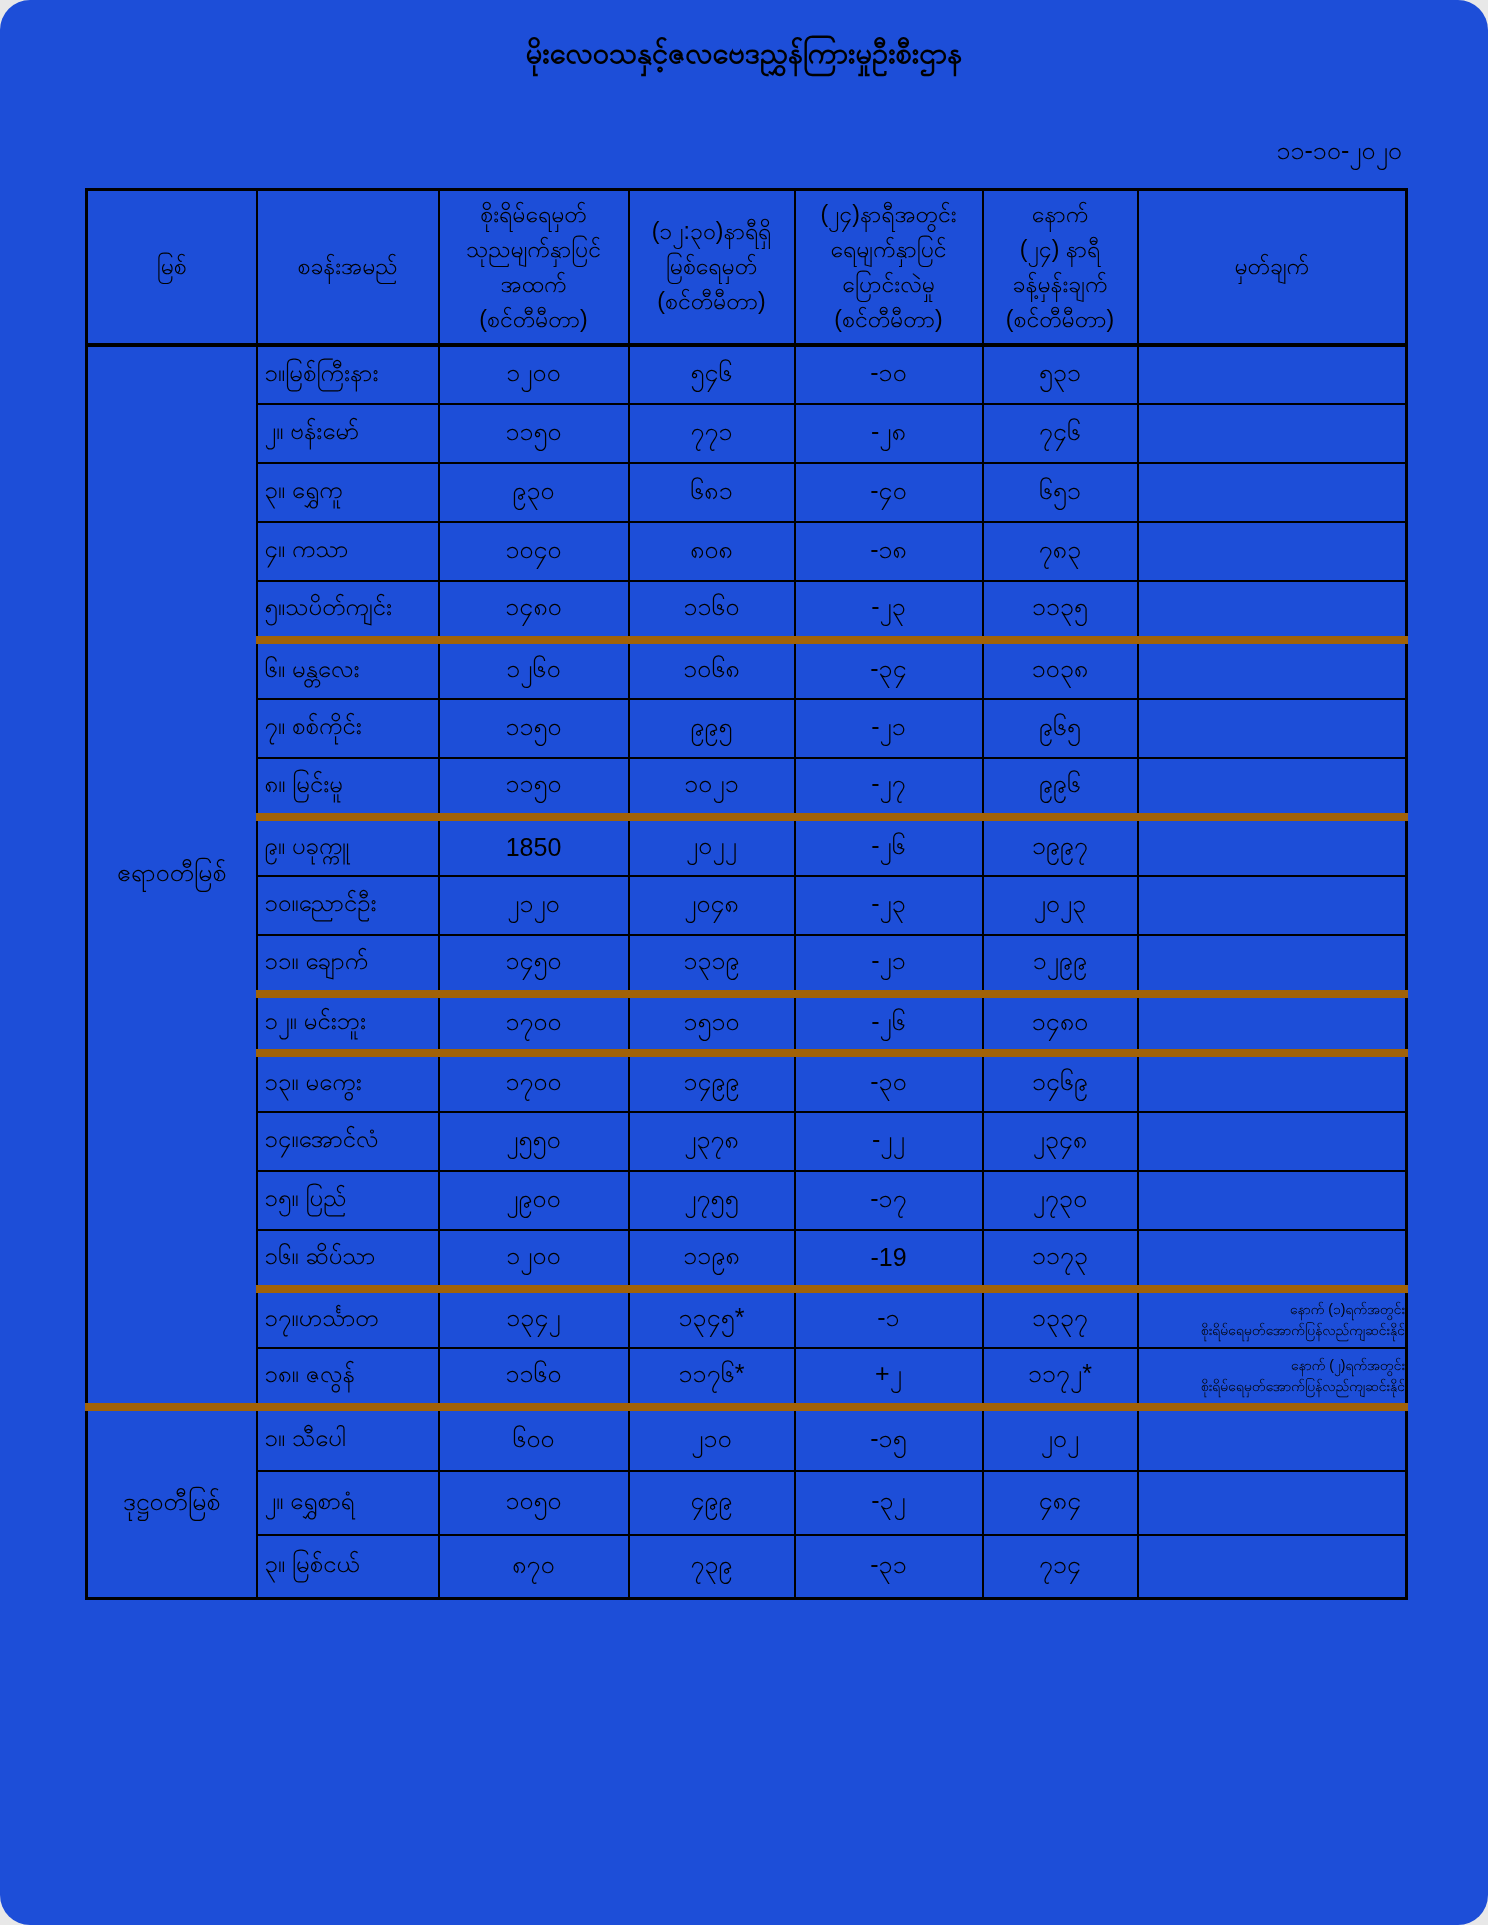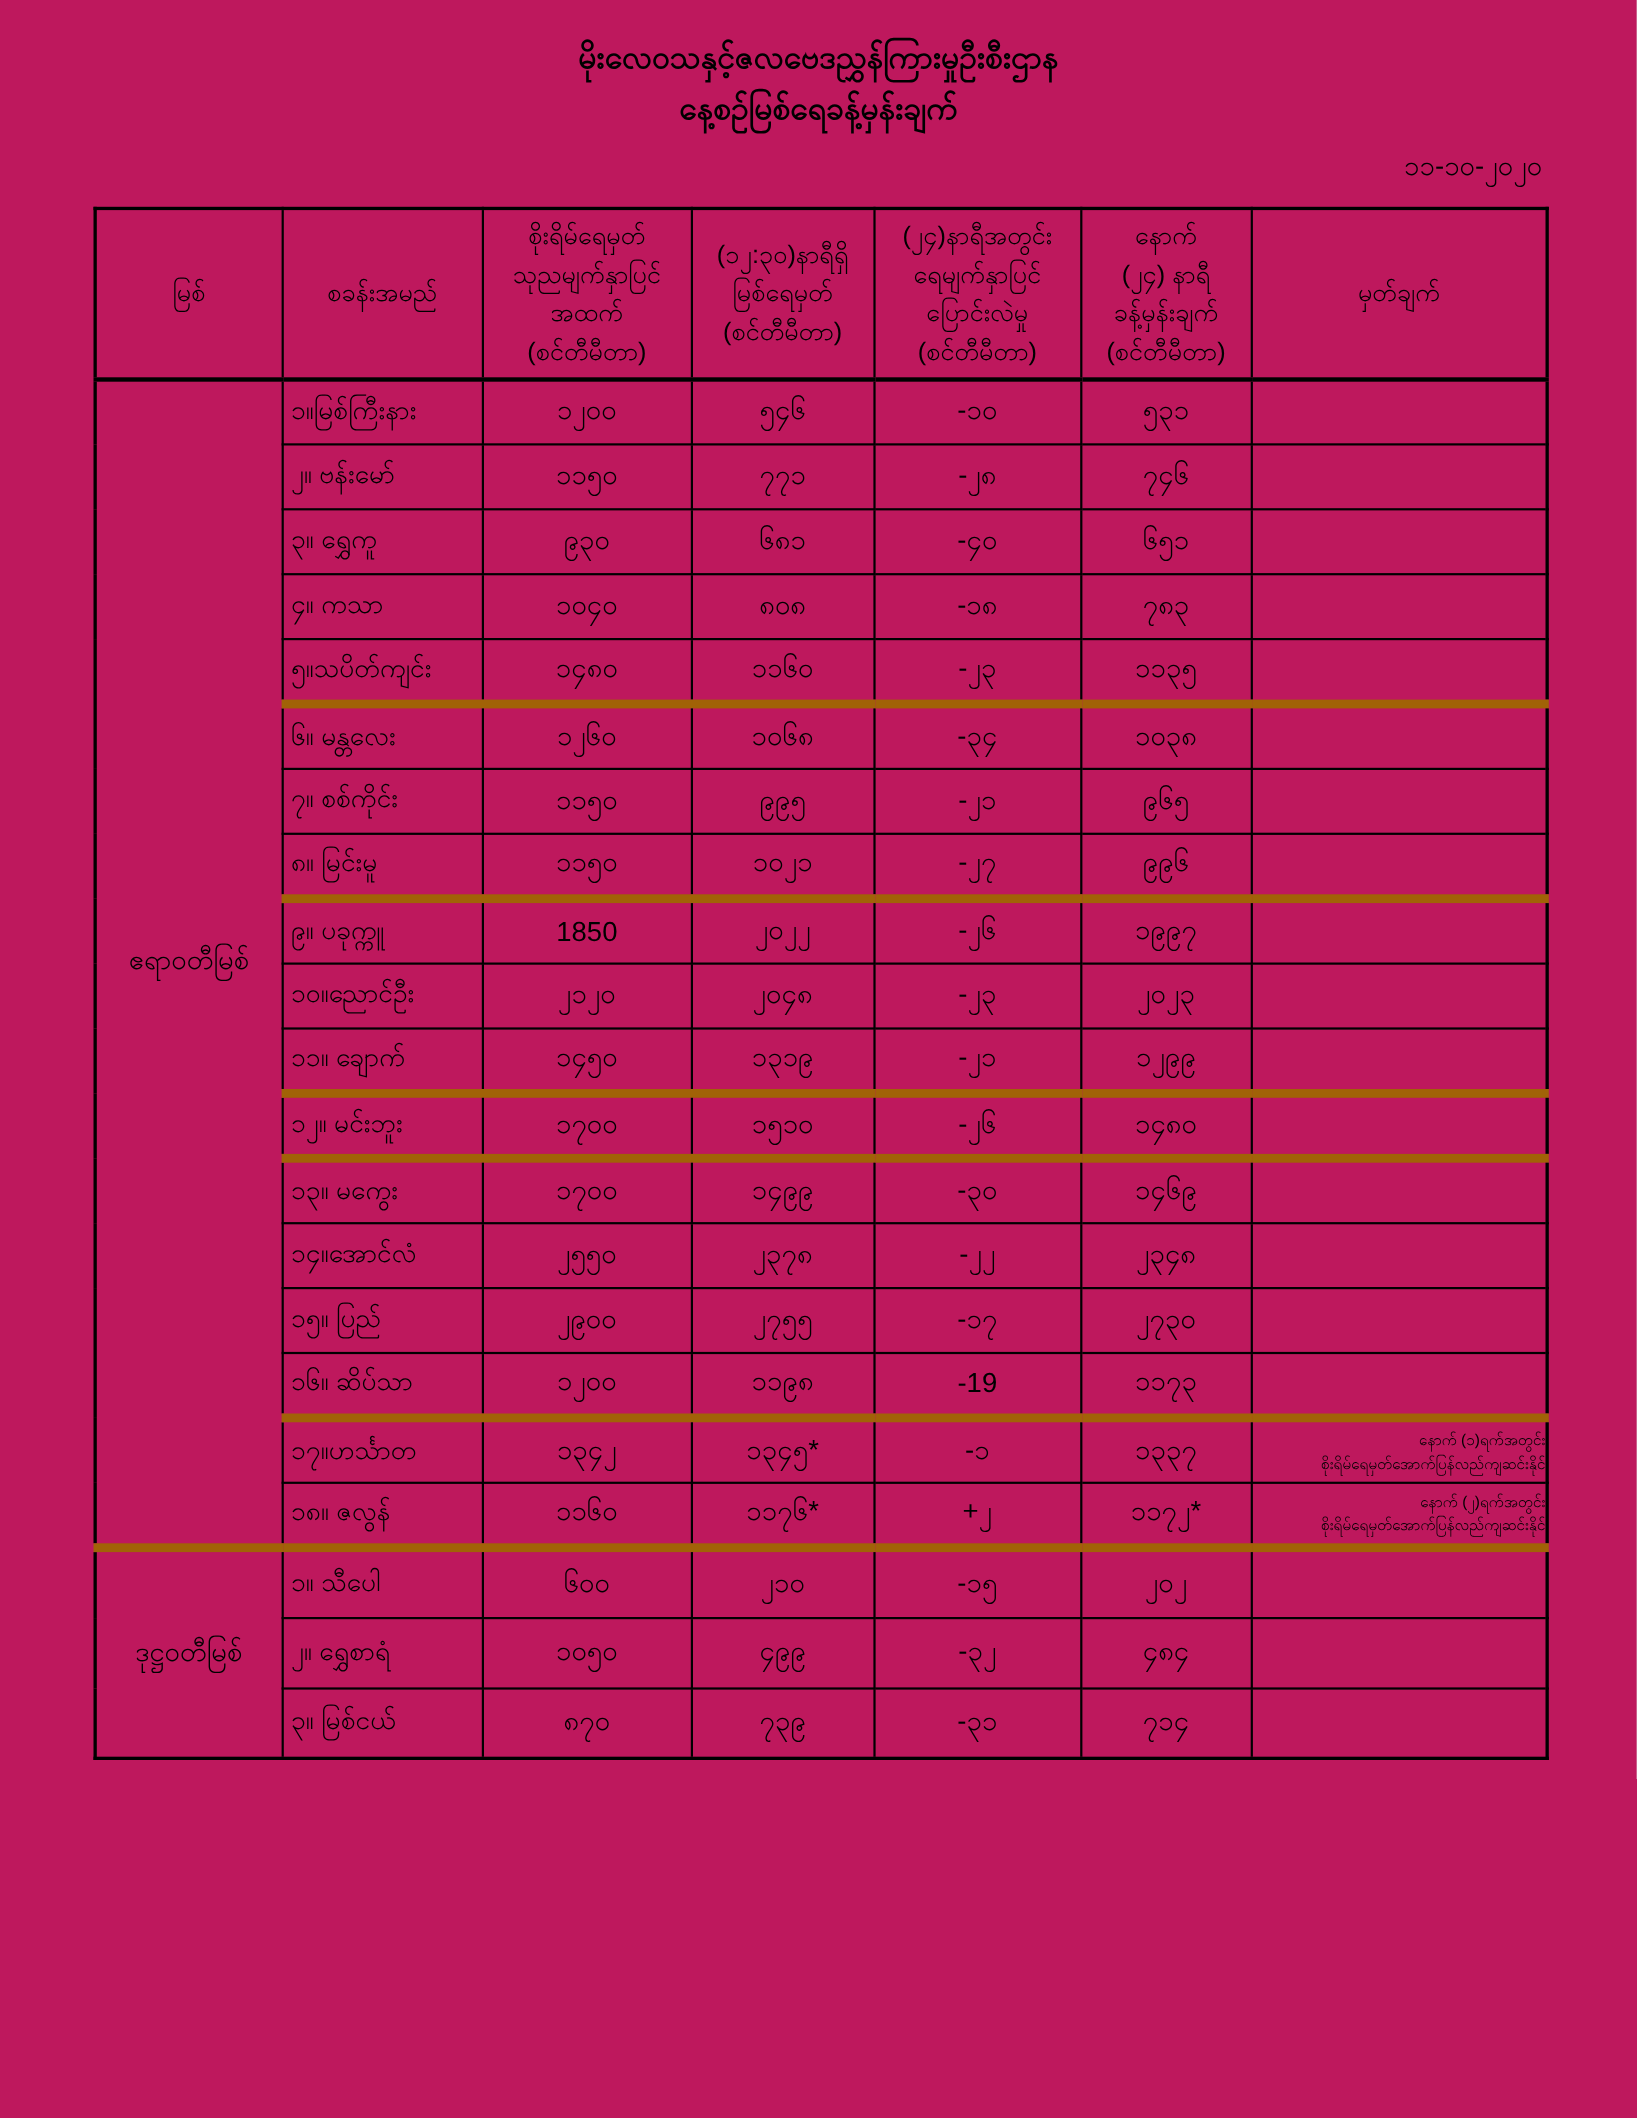--- a/index.html
+++ b/index.html
@@ -1,22 +1,23 @@
 <!DOCTYPE html>
 <html><head>
 <meta charset="utf-8">
 <style>
   html,body{margin:0;padding:0;background:#e8e8e8;}
   .page{
     position:relative;
     width:1488px;height:1925px;
-    background:#be185d;
+    background:#1d4ed8;
     font-family:"Liberation Sans","DejaVu Sans",sans-serif;
     color:#000;
     overflow:hidden;
+    border-radius:30px;
   }
   .title-block{
     position:absolute;top:30px;left:0;width:1488px;
     text-align:center;font-weight:bold;
   }
   .title-line1{font-size:29px;line-height:46px;}
   .title-line2{font-size:29px;line-height:46px;}
   .report-date{
     position:absolute;top:134px;right:86px;
     font-size:25px;
@@ -56,21 +57,20 @@
   col.c-forecast{width:155px;}
   col.c-remark{width:269px;}
 </style>
 </head>
 <body>
 
 <div class="page">
 
   <div class="title-block">
     <div class="title-line1">မိုးလေဝသနှင့်ဇလဗေဒညွှန်ကြားမှုဦးစီးဌာန</div>
-    <div class="title-line2">နေ့စဉ်မြစ်ရေခန့်မှန်းချက်</div>
   </div>
 
   <div class="report-date">၁၁-၁၀-၂၀၂၀</div>
 
   <table class="river-table">
     <colgroup>
       <col class="c-river">
         <col class="c-station">
         <col class="c-danger">
       <col class="c-level">

